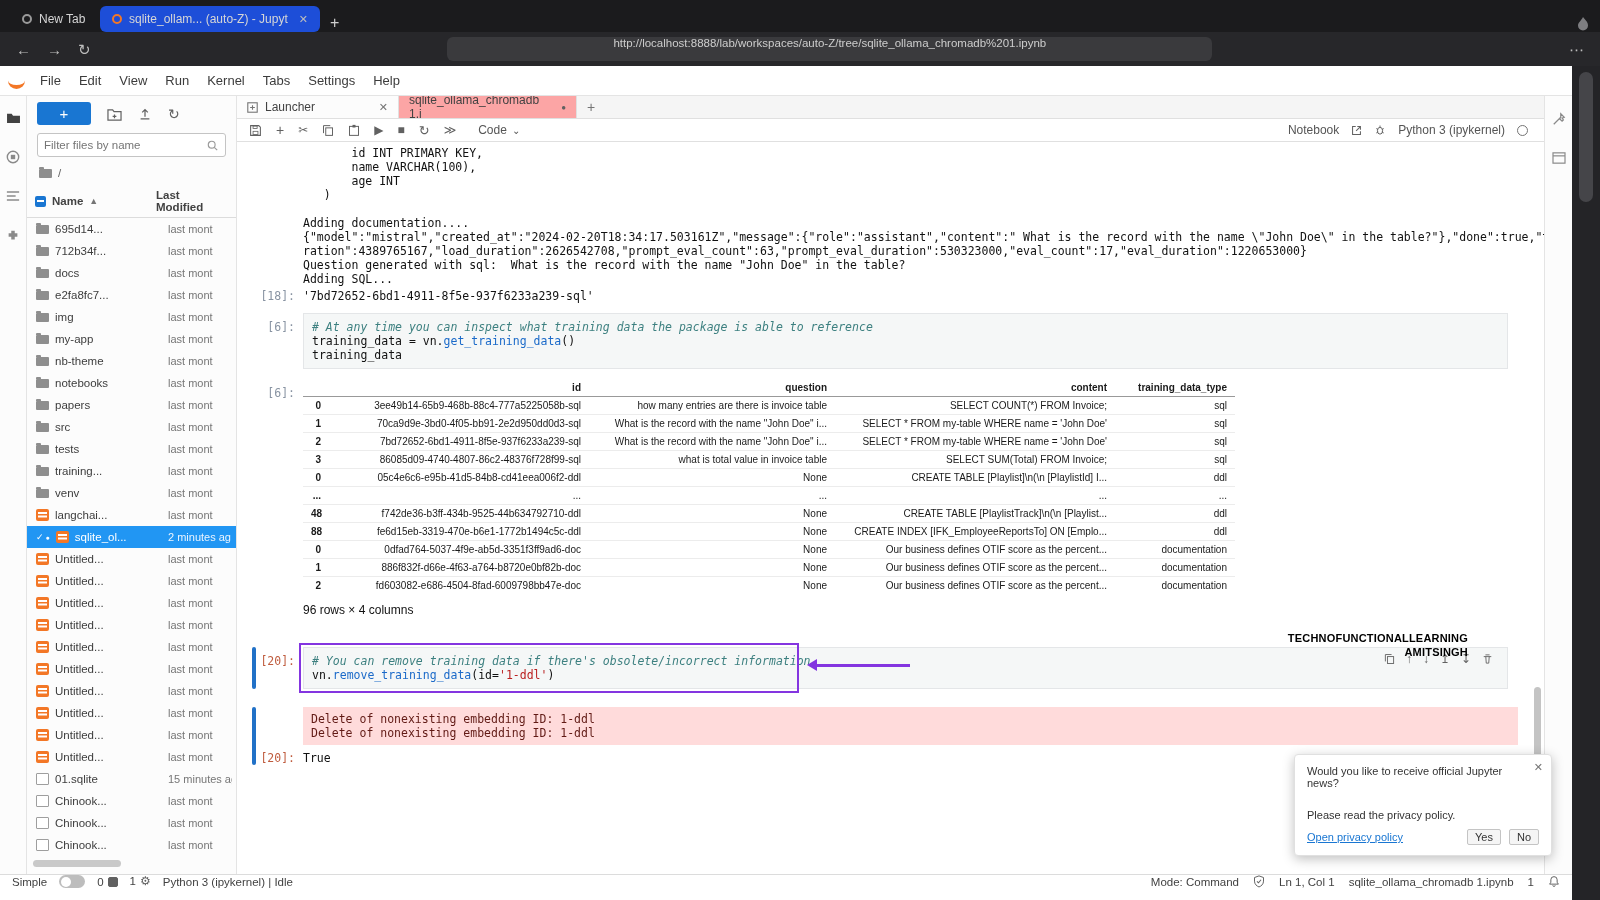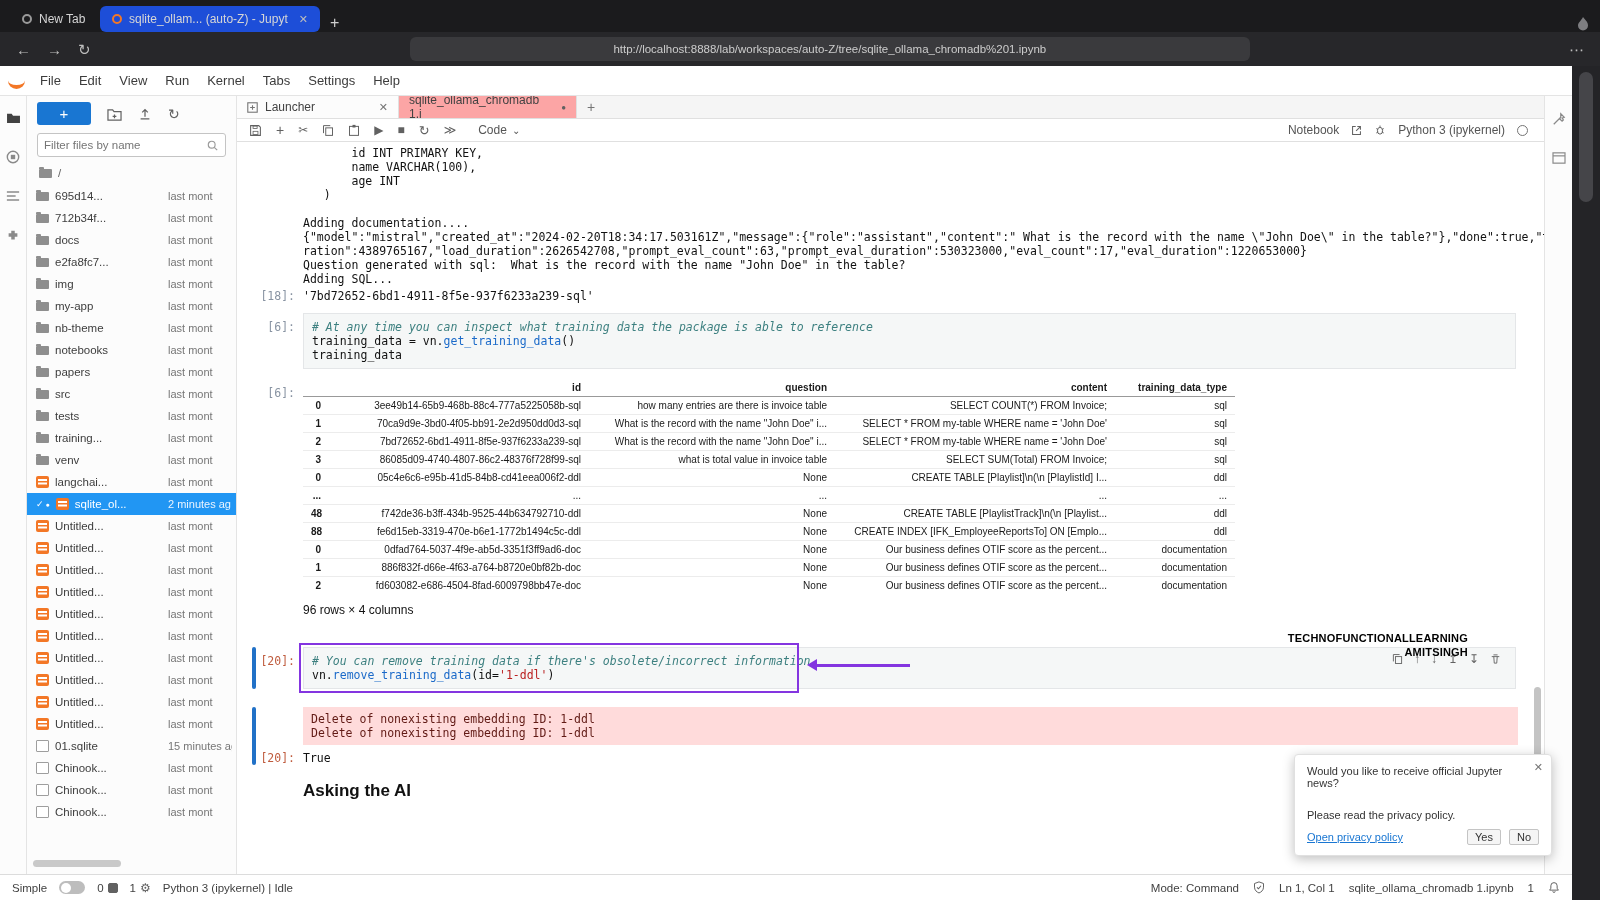--- a/index.html
+++ b/index.html
@@ -12,21 +12,21 @@
   .btab{display:flex;align-items:center;gap:7px;height:26px;padding:0 12px;border-radius:6px;max-width:220px;min-width:90px}
   .btab.active{background:#1d4ed8}
   .btab-title{white-space:nowrap;overflow:hidden}
   .fav{width:10px;height:10px;border-radius:50%;flex:0 0 10px}
   .fav.gray{border:2px solid #9a9a9a}
   .fav.orange{border:2px solid #f37726}
   .tclose{color:#bdbdbd;font-size:11px;margin-left:4px}
   .newtab-btn{font-size:16px;color:#cfcfcf;margin-left:10px}
   .navbar{height:34px;background:#27272a;display:flex;align-items:center;gap:16px;padding:0 16px;color:#bdbdbd}
   .nav-ic{font-size:15px;line-height:1}
-  .urlbar{width:840px;margin:0 auto;height:24px;background:#3a3a3d;border-radius:6px;display:flex;align-items:center;justify-content:center;color:#cdcdcd;font-size:11.5px;white-space:nowrap;overflow:hidden}
+  .urlbar{width:765px;margin:0 auto;height:24px;background:#3a3a3d;border-radius:6px;display:flex;justify-content:center;color:#cdcdcd;font-size:11.5px;white-space:nowrap;overflow:hidden}
   .below{display:flex;height:834px}
   .bscroll{width:28px;background:#242427;position:relative}
   .bthumb{position:absolute;top:6px;left:7px;width:14px;height:130px;border-radius:7px;background:#454549}
 
   
   .jl{width:1572px;background:#fff;display:flex;flex-direction:column}
   .menubar{height:30px;border-bottom:1px solid #e4e4e4;display:flex;align-items:center;font-size:13px;color:#3c3c3c;padding-left:6px;background:#fff}
   .jlogo{width:17px;height:17px;border-radius:50%;border-bottom:4px solid #f37726;margin:0 6px 0 2px}
   .mi{padding:0 9px}
   .main{height:778px;display:flex;overflow:hidden}
@@ -78,21 +78,21 @@
   .kcircle{width:11px;height:11px;border:1.5px solid #757575;border-radius:50%}
 
   .nb-scroll{flex:1;background:#fff;position:relative;overflow:hidden;padding-top:4px}
   .crow{display:flex;align-items:flex-start;position:relative}
   .prompt{flex:0 0 66px;width:66px;text-align:right;padding-right:8px;font:11.5px/14px "DejaVu Sans Mono",monospace;color:#8893a2;white-space:nowrap}
   .prompt.orange{color:#bf5b3d}
   .pad6{padding-top:7px}
   .mono{font:11.5px/14px "DejaVu Sans Mono",monospace;color:#111}
   pre.stream{font:11.5px/14px "DejaVu Sans Mono",monospace;color:#111;white-space:pre}
   .m3{margin-top:3px}.m10{margin-top:10px}.m30{margin-top:30px}.m6{margin-top:6px}.m16{margin-top:16px}
-  .cell-input{flex:1;background:#f5f7f7;border:1px solid #e4e6e8;padding:6px 8px;margin-right:28px;position:relative}
+  .cell-input{flex:1;background:#f5f7f7;border:1px solid #e4e6e8;padding:6px 8px;margin-right:36px;position:relative}
   .cline{font:11.5px/14px "DejaVu Sans Mono",monospace;white-space:pre}
   .com{color:#3d8080;font-style:italic}
   .fn{color:#1b6ac9}
   .str{color:#ba2121}
   .code{color:#111}
 
   .tbl-wrap{flex:1}
   table.dataframe{border-collapse:collapse;table-layout:fixed;width:932px;font-size:10px;color:#1a1a1a}
   .dataframe th,.dataframe td{text-align:right;padding:3px 8px;white-space:nowrap;overflow:hidden;height:17px}
   .dataframe thead th{font-weight:bold;border-bottom:1px solid #999}
@@ -108,21 +108,21 @@
   .cell-toolbar{position:absolute;right:14px;top:4px;display:flex;align-items:center;gap:11px;color:#616161;font-size:12px}
   .stderr{flex:1;background:#ffdbdb;padding:5px 8px;margin-right:26px;font:11.5px/14px "DejaVu Sans Mono",monospace;color:#611a15}
   .out-group{position:relative;margin-top:18px}
   .md-head{font-size:17px;font-weight:bold;color:#111;font-family:"Liberation Sans",sans-serif}
   .watermark{position:absolute;top:489px;right:76px;text-align:right;font-weight:bold;font-size:11px;line-height:14px;color:#000;letter-spacing:.2px}
   .vthumb{position:absolute;right:3px;top:545px;width:7px;height:90px;background:#c4c4c4;border-radius:4px}
 
   .rightbar{width:28px;background:#fcfcfc;border-left:1px solid #e4e4e4;display:flex;flex-direction:column;align-items:center;padding-top:16px;gap:26px}
 
   
-  .statusbar{height:26px;border-top:1px solid #dcdcdc;background:#fff;display:flex;align-items:center;font-size:11.5px;color:#424242;padding:0 12px;gap:12px}
+  .statusbar{height:26px;border-top:1px solid #dcdcdc;background:#fff;display:flex;align-items:flex-end;font-size:11.5px;color:#424242;padding:12px 12px;gap:12px}
   .toggle{width:26px;height:13px;border-radius:7px;background:#bdbdbd;position:relative}
   .toggle::before{content:"";position:absolute;left:1.5px;top:1.5px;width:10px;height:10px;border-radius:50%;background:#fff}
   .sb-ic{display:flex;align-items:center;gap:4px}
   .sb-right{margin-left:auto;display:flex;align-items:center;gap:14px}
   .sqico{width:10px;height:10px;border:1.5px solid #616161;border-radius:2px}
   .sqico.dark{background:#616161}
 
   
   .toast{position:fixed;right:48px;bottom:44px;width:258px;background:#fff;border:1px solid #e0e0e0;border-radius:4px;box-shadow:0 3px 12px rgba(0,0,0,.25);padding:10px 12px;font-size:11px;color:#333;z-index:50}
   .toast-close{position:absolute;right:8px;top:6px;color:#757575;font-size:11px}
@@ -226,20 +226,26 @@
             <span>
               <svg width="13" height="13" viewBox="0 0 16 16">
                   <circle cx="7" cy="7" r="4.2" fill="none" stroke="#9a9a9a" stroke-width="1.4"></circle>
                   <path d="M10.2 10.2l3.6 3.6" stroke="#9a9a9a" stroke-width="1.4"></path>
                 </svg>
             </span>
           </div>
           <div class="fb-crumb">
             <span class="fi folder"></span>
             <span>/</span>
+          </div>
+          <div class="fb-head">
+            <span class="selall"></span>
+            <span>Name</span>
+            <span class="sortcaret">▲</span>
+            <span class="fb-mod-h">Last Modified</span>
           </div>
           <div class="fb-list">
               <div class="fb-row">
                 <span class="fi folder"></span>
                 <span class="fname">695d14...</span>
                 <span class="fmod">last mont</span>
               </div>
               <div class="fb-row">
                 <span class="fi folder"></span>
                 <span class="fname">712b34f...</span>
@@ -616,24 +622,20 @@
                   <div>Delete of nonexisting embedding ID: 1-ddl</div>
                   <div>Delete of nonexisting embedding ID: 1-ddl</div>
                 </div>
               </div>
               <div class="crow m6">
                 <div class="prompt orange">[20]:</div>
                 <div class="mono">True</div>
               </div>
             </div>
 
-            <div class="crow m16">
-              <div class="prompt"></div>
-              <h2 class="md-head">Asking the AI</h2>
-            </div>
 
             <div class="watermark">
               <div>TECHNOFUNCTIONALLEARNING</div>
               <div>AMITSINGH</div>
             </div>
 
             <div class="vthumb"></div>
           </div>
         </div>
 

